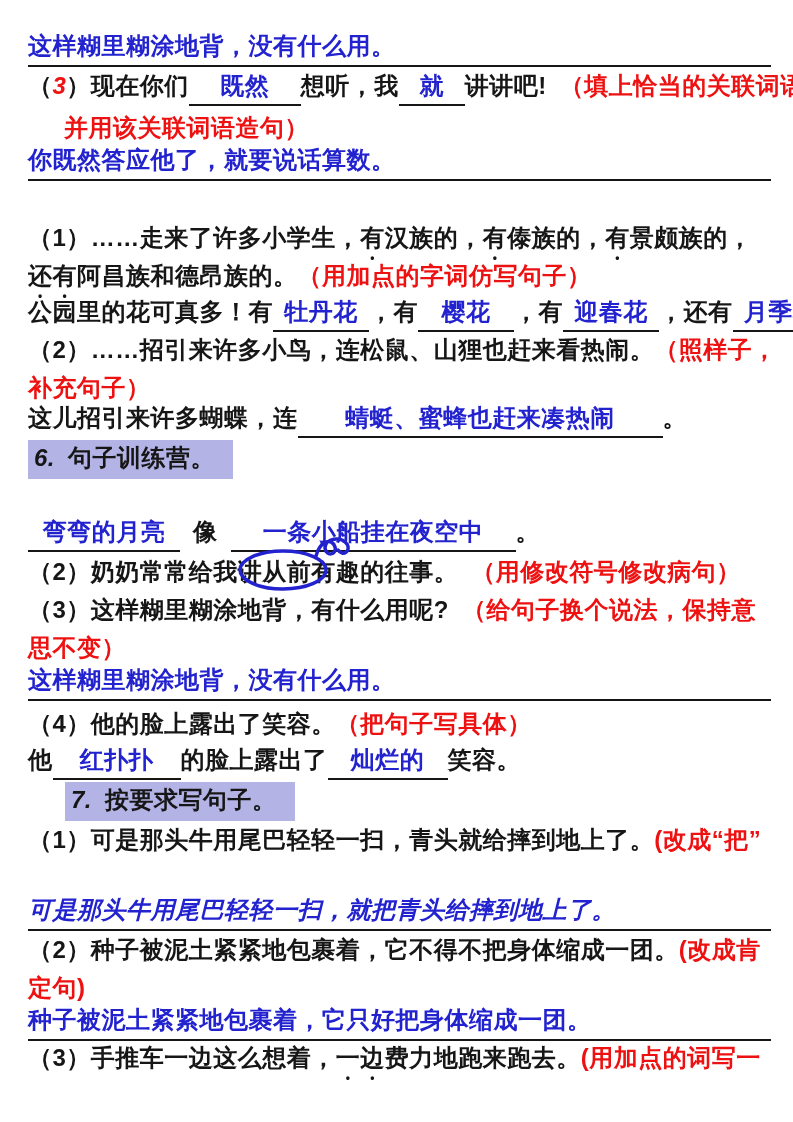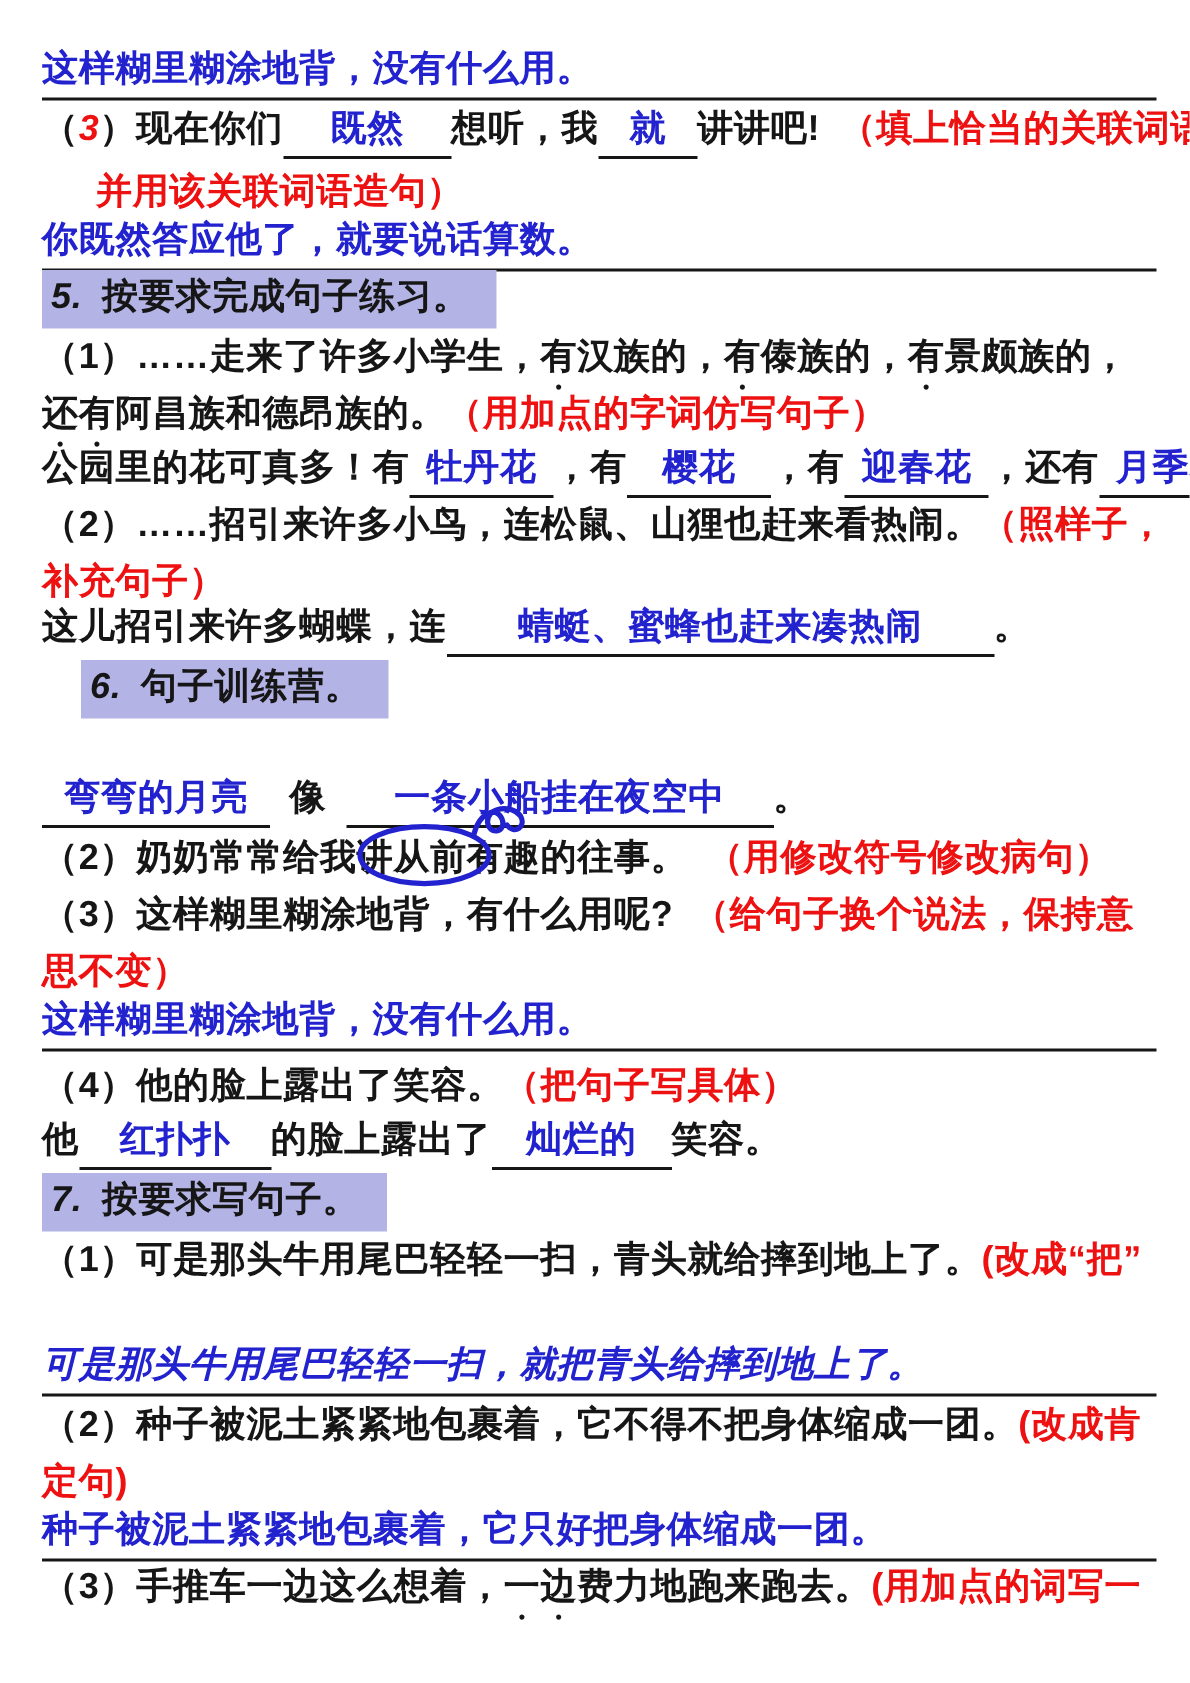--- a/index.html
+++ b/index.html
@@ -44,36 +44,35 @@
   }
 </style>
 </head>
 <body>
 
 <div id="sheet">
     <div class="line a" style="top: 28px;"><span class="b">这样糊里糊涂地背，没有什么用。</span></div>
     <div class="line " style="top: 68px;"><span class="k">（</span><span class="r i">3</span><span class="k">）现在你们</span><span class="b blank" style="min-width: 112px;">既然</span><span class="k">想听，我</span><span class="b blank" style="min-width: 66px;">就</span><span class="k">讲讲吧!</span><span class="r g">（填上恰当的关联词语，</span></div>
     <div class="line " style="top: 110px; margin-left: 36px;"><span class="r">并用该关联词语造句）</span></div>
     <div class="line a" style="top: 142px;"><span class="b">你既然答应他了，就要说话算数。</span></div>
-    <div class="line h" style="top: 180px;"><span class="chip"><span class="k i">5.</span><span class="k g">按要求完成句子练习。</span></span></div>
     <div class="line " style="top: 220px;"><span class="k">（1）……走来了许多小学生，</span><span class="k d">有</span><span class="k">汉族的，</span><span class="k d">有</span><span class="k">傣族的，</span><span class="k d">有</span><span class="k">景颇族的，</span></div>
     <div class="line " style="top: 258px;"><span class="k d">还有</span><span class="k">阿昌族和德昂族的。</span><span class="r">（用加点的字词仿写句子）</span></div>
     <div class="line " style="top: 294px;"><span class="k">公园里的花可真多！有</span><span class="b blank" style="min-width: 96px;">牡丹花</span><span class="k">，有</span><span class="b blank" style="min-width: 96px;">樱花</span><span class="k">，有</span><span class="b blank" style="min-width: 96px;">迎春花</span><span class="k">，还有</span><span class="b blank" style="min-width: 96px;">月季花</span></div>
     <div class="line " style="top: 332px;"><span class="k">（2）……招引来许多小鸟，连松鼠、山狸也赶来看热闹。</span><span class="r">（照样子，</span></div>
     <div class="line " style="top: 370px;"><span class="r">补充句子）</span></div>
     <div class="line " style="top: 400px;"><span class="k">这儿招引来许多蝴蝶，连</span><span class="b blank" style="min-width: 365px;">蜻蜓、蜜蜂也赶来凑热闹</span><span class="k">。</span></div>
-    <div class="line h" style="top: 440px; margin-left: 26px;"><span class="chip"><span class="k i">6.</span><span class="k g">句子训练营。</span></span></div>
+    <div class="line h" style="top: 440px;"><span class="chip"><span class="k i">6.</span><span class="k g">句子训练营。</span></span></div>
     <div class="line " style="top: 514px;"><span class="b blank" style="min-width: 152px;">弯弯的月亮</span><span class="k g">像</span><span class="b blank g" style="min-width: 285px;">一条小船挂在夜空中</span><span class="k">。</span></div>
     <div class="line " style="top: 554px;"><span class="k">（2）奶奶常常给我讲从前有趣的往事。</span><span class="r g">（用修改符号修改病句）</span></div>
     <div class="line " style="top: 592px;"><span class="k">（3）这样糊里糊涂地背，有什么用呢?</span><span class="r g">（给句子换个说法，保持意</span></div>
     <div class="line " style="top: 630px;"><span class="r">思不变）</span></div>
     <div class="line a" style="top: 662px;"><span class="b">这样糊里糊涂地背，没有什么用。</span></div>
     <div class="line " style="top: 706px;"><span class="k">（4）他的脸上露出了笑容。</span><span class="r">（把句子写具体）</span></div>
     <div class="line " style="top: 742px;"><span class="k">他</span><span class="b blank" style="min-width: 128px;">红扑扑</span><span class="k">的脸上露出了</span><span class="b blank" style="min-width: 120px;">灿烂的</span><span class="k">笑容。</span></div>
-    <div class="line h" style="top: 782px;"><span class="chip"><span class="k i">7.</span><span class="k g">按要求写句子。</span></span></div>
+    <div class="line h" style="top: 782px; margin-left: 37px;"><span class="chip"><span class="k i">7.</span><span class="k g">按要求写句子。</span></span></div>
     <div class="line " style="top: 822px;"><span class="k">（1）可是那头牛用尾巴轻轻一扫，青头就给摔到地上了。</span><span class="r">(改成“把”</span></div>
     <div class="line a" style="top: 892px; font-style: italic;"><span class="b">可是那头牛用尾巴轻轻一扫，就把青头给摔到地上了。</span></div>
     <div class="line " style="top: 932px;"><span class="k">（2）种子被泥土紧紧地包裹着，它不得不把身体缩成一团。</span><span class="r">(改成肯</span></div>
     <div class="line " style="top: 970px;"><span class="r">定句)</span></div>
     <div class="line a" style="top: 1002px;"><span class="b">种子被泥土紧紧地包裹着，它只好把身体缩成一团。</span></div>
     <div class="line " style="top: 1040px;"><span class="k">（3）手推车一边这么想着，</span><span class="k d">一边</span><span class="k">费力地跑来跑去。</span><span class="r">(用加点的词写一</span></div>
   </div>
 
 <svg id="del-mark" viewBox="0 0 150 60" aria-hidden="true">
   <ellipse cx="47" cy="34" rx="43" ry="19"></ellipse>

